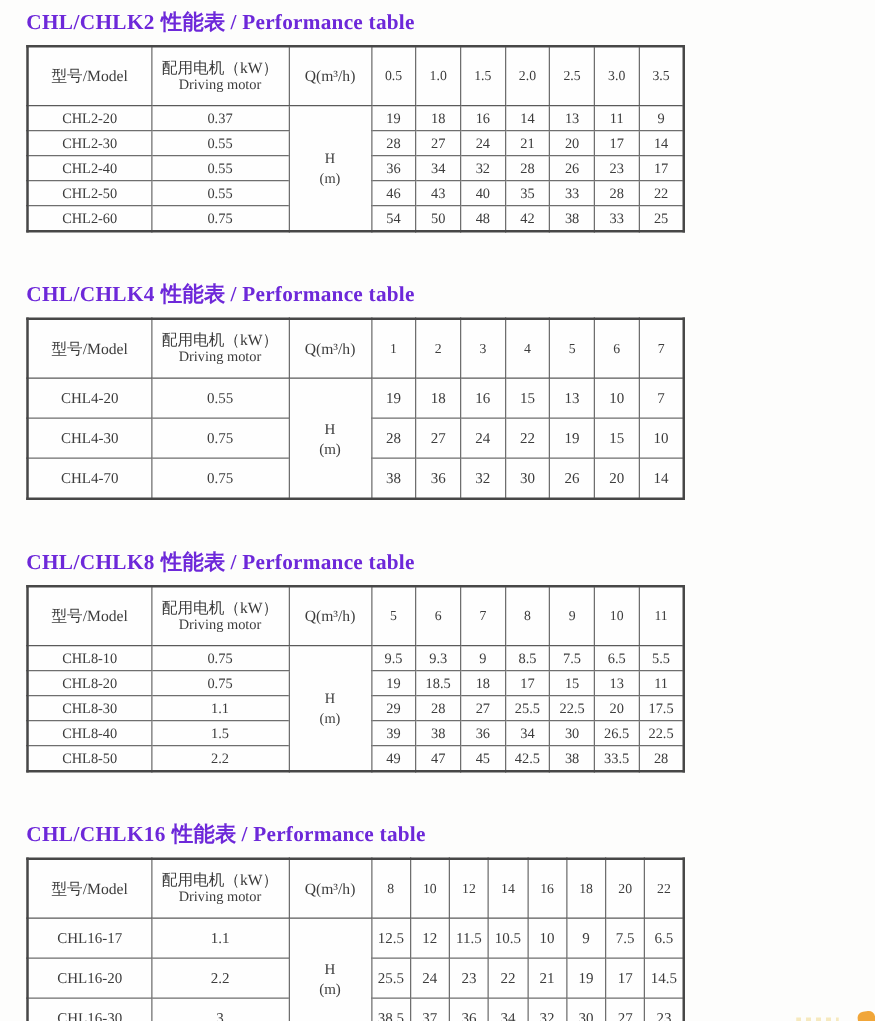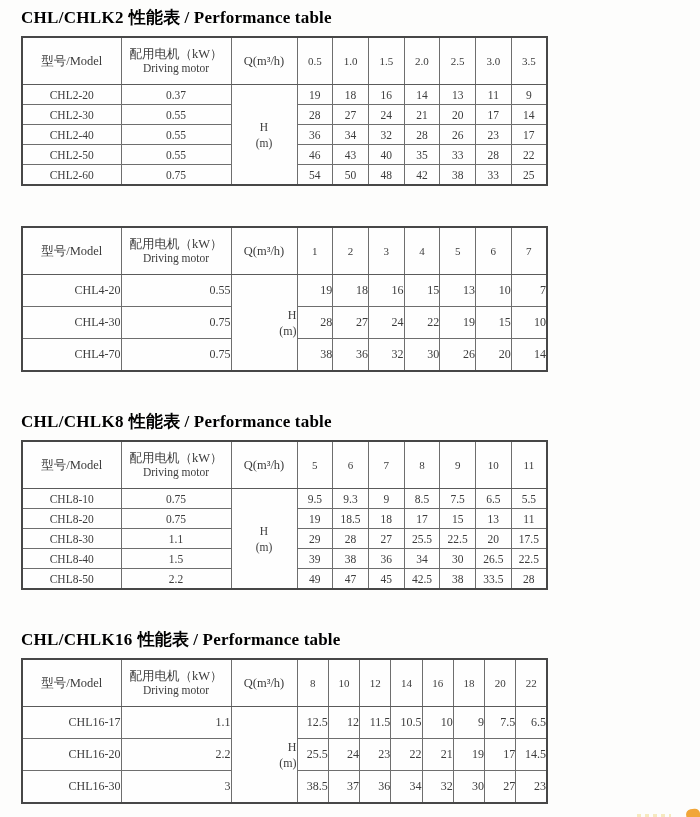--- a/index.html
+++ b/index.html
@@ -7,21 +7,21 @@
     width:700px; height:817px;
     position:relative; overflow:hidden;
     background:#fdfdfc;
     font-family:"Liberation Serif", serif;
     color:#3c3c3c;
     -webkit-font-smoothing:antialiased;
   }
   .doc { padding:8px 0 0 21px; }
 
   .section-title {
-    font-size:17px; font-weight:bold; color:#000000;
+    font-size:17px; font-weight:bold; color:#6d28d9;
     margin:0 0 9px 0; letter-spacing:0.2px; line-height:19px;
   }
   .section-title .t-latin { letter-spacing:0.3px; }
   .section-title .t-cn { margin-left:5px; }
   .section-title .t-en { margin-left:4px; font-weight:bold; }
 
   table.perf {
     border-collapse:collapse; table-layout:fixed;
     width:527px; margin:0 0 40px 0;
     border:2px solid #474747; background:#fefefe;
@@ -31,21 +31,21 @@
     border:1px solid #6e6e6e;
     text-align:center; vertical-align:middle;
     padding:0; font-weight:normal; color:#3c3c3c;
     overflow:hidden; white-space:nowrap;
   }
   .perf thead th { height:46px; font-size:12.5px; border-bottom:1px solid #5a5a5a; }
   .perf thead th.flow-head { font-size:11px; }
   .motor-cn { font-size:12.5px; line-height:15px; }
   .motor-en { font-size:11.5px; line-height:13px; }
   .compact tbody td { height:19px; font-size:11.5px; }
-  .tall tbody td { height:31px; font-size:12px;text-align:right; }
+  .tall tbody td { height:31px; font-size:12px; }
   td.h-cell { font-size:12.5px; line-height:16px; }
   .h-line { display:block; }
 
   .wm-frag {
     position:absolute; left:686px; top:809px;
     width:14px; height:9px;
     background:#f1a639; border-radius:5px 5px 0 0;
     transform:rotate(-8deg);
   }
   .wm-dashes {
@@ -148,20 +148,21 @@
               <td>48</td>
               <td>42</td>
               <td>38</td>
               <td>33</td>
               <td>25</td>
             </tr>
           </tbody>
         </table>
       </section>
       <section class="perf-section">
+        <h2 class="section-title"><span class="t-latin">CHL/CHLK4</span><span class="t-cn">性能表</span><span class="t-en">/ Performance table</span></h2>
         <table class="perf tall">
           <colgroup>
             <col style="width: 99px;">
             <col style="width: 110px;">
             <col style="width: 66px;">
             <col>
             <col>
             <col>
             <col>
             <col>

